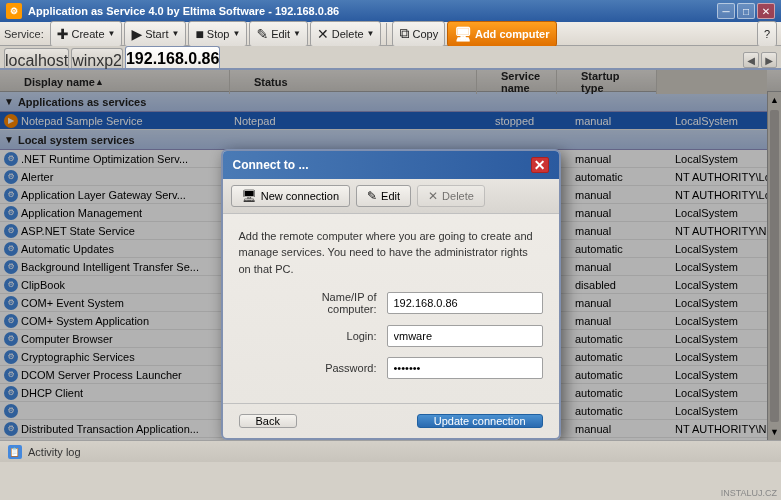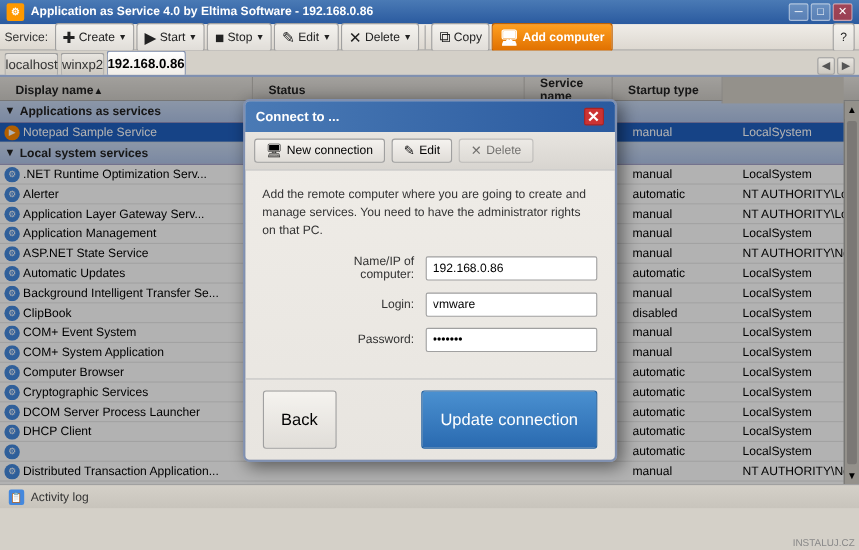--- a/index.html
+++ b/index.html
@@ -56,22 +56,22 @@
       align-items: flex-end;
       padding: 0 4px;
       height: 24px;
       border-bottom: 2px solid #8090b0;
       position: relative;
     }
     .tab {
       padding: 3px 0; border: 1px solid #a0a0a0;
       background: linear-gradient(to bottom, #e8e5e0, #ccc8c0);
       border-bottom: none; border-radius: 3px 3px 0 0;
-      font-size: 12px; cursor: pointer; color: #333;
-      height: 20px; display: flex; align-items: center;
+      font-size: 16px; cursor: pointer; color: #333;
+      height: 20px; display: flex; align-items: flex-start;
       margin-right: 2px;
     }
     .tab.active {
       background: linear-gradient(to bottom, #ffffff, #f0ede8);
       color: #000; font-weight: bold; border-color: #8090b0;
       height: 22px;
     }
     .tab-nav { margin-left: auto; display: flex; gap: 2px; }
     .tab-nav-btn { font-size: 10px; cursor: pointer; color: #555; border: 1px solid #a0a0a0; background: linear-gradient(to bottom, #e8e5e0, #ccc8c0); width: 16px; height: 16px; display: flex; align-items: center; justify-content: center; border-radius: 2px; }
 
@@ -80,21 +80,21 @@
 
     
     .col-headers {
       display: grid;
       grid-template-columns: 230px 1fr 80px 100px 110px 14px;
       background: linear-gradient(to bottom, #e8e5e0, #d0cdc8);
       border-bottom: 1px solid #a0a0a0;
       height: 22px;
     }
     .col-header {
-      padding: 0 14px; display: flex; align-items: center;
+      padding: 0 24px; display: flex; align-items: center;
       border-right: 1px solid #c0bdb8; font-size: 11px; color: #222;
       font-weight: bold;
     }
     .col-header.sorted::after { content: ' ▲'; font-size: 9px; }
 
     
     .service-list { overflow-y: auto; height: calc(100% - 22px); }
     .group-header {
       background: linear-gradient(to bottom, #c8d8f0, #b0c4e8);
       border-bottom: 1px solid #9090c0;
@@ -125,21 +125,21 @@
       border-top: 1px solid #a0a0a0;
       height: 22px; display: flex; align-items: center;
       padding: 0 8px; font-size: 11px; color: #333;
     }
     .status-icon { width: 14px; height: 14px; background: #4488dd; border-radius: 2px; margin-right: 6px; display: flex; align-items: center; justify-content: center; font-size: 9px; color: white; }
 
     
     .modal-overlay {
       position: absolute; top: 0; left: 0; right: 0; bottom: 0;
       background: rgba(0,0,0,0.3);
-      display: flex; align-items: center; justify-content: center;
+      display: flex; align-items: flex-end; justify-content: center;
       z-index: 100;
     }
     .modal {
       background: linear-gradient(to bottom, #f0ede8, #e8e5e0);
       border: 2px solid #8090b0;
       border-radius: 6px;
       width: 340px;
       box-shadow: 4px 4px 16px rgba(0,0,0,0.5);
     }
     .modal-title-bar {
@@ -171,23 +171,23 @@
       flex: 1; height: 22px; border: 1px solid #a0a0a0;
       background: white; padding: 0 6px; font-size: 11px;
       border-radius: 2px;
     }
     .modal-footer {
       padding: 10px 16px;
       display: flex; justify-content: space-between; align-items: center;
       border-top: 1px solid #c0c0c0;
     }
     .modal-footer-btn {
-      padding: 17px 16px; border: 1px solid #a0a0a0;
+      padding: 0 16px; border: 1px solid #a0a0a0;
       background: linear-gradient(to bottom, #f5f3ef, #e0ddd8);
-      border-radius: 3px; cursor: pointer; font-size: 15px;
+      border-radius: 3px; cursor: pointer; font-size: 11px;
     }
     .modal-footer-btn.primary {
       background: linear-gradient(to bottom, #4a90d0, #2a6ab0);
       color: white; border-color: #2060a0;
     }
 
     .watermark { position: fixed; bottom: 2px; right: 4px; font-size: 9px; color: #888; }
   </style>
 </head>
 <body>

